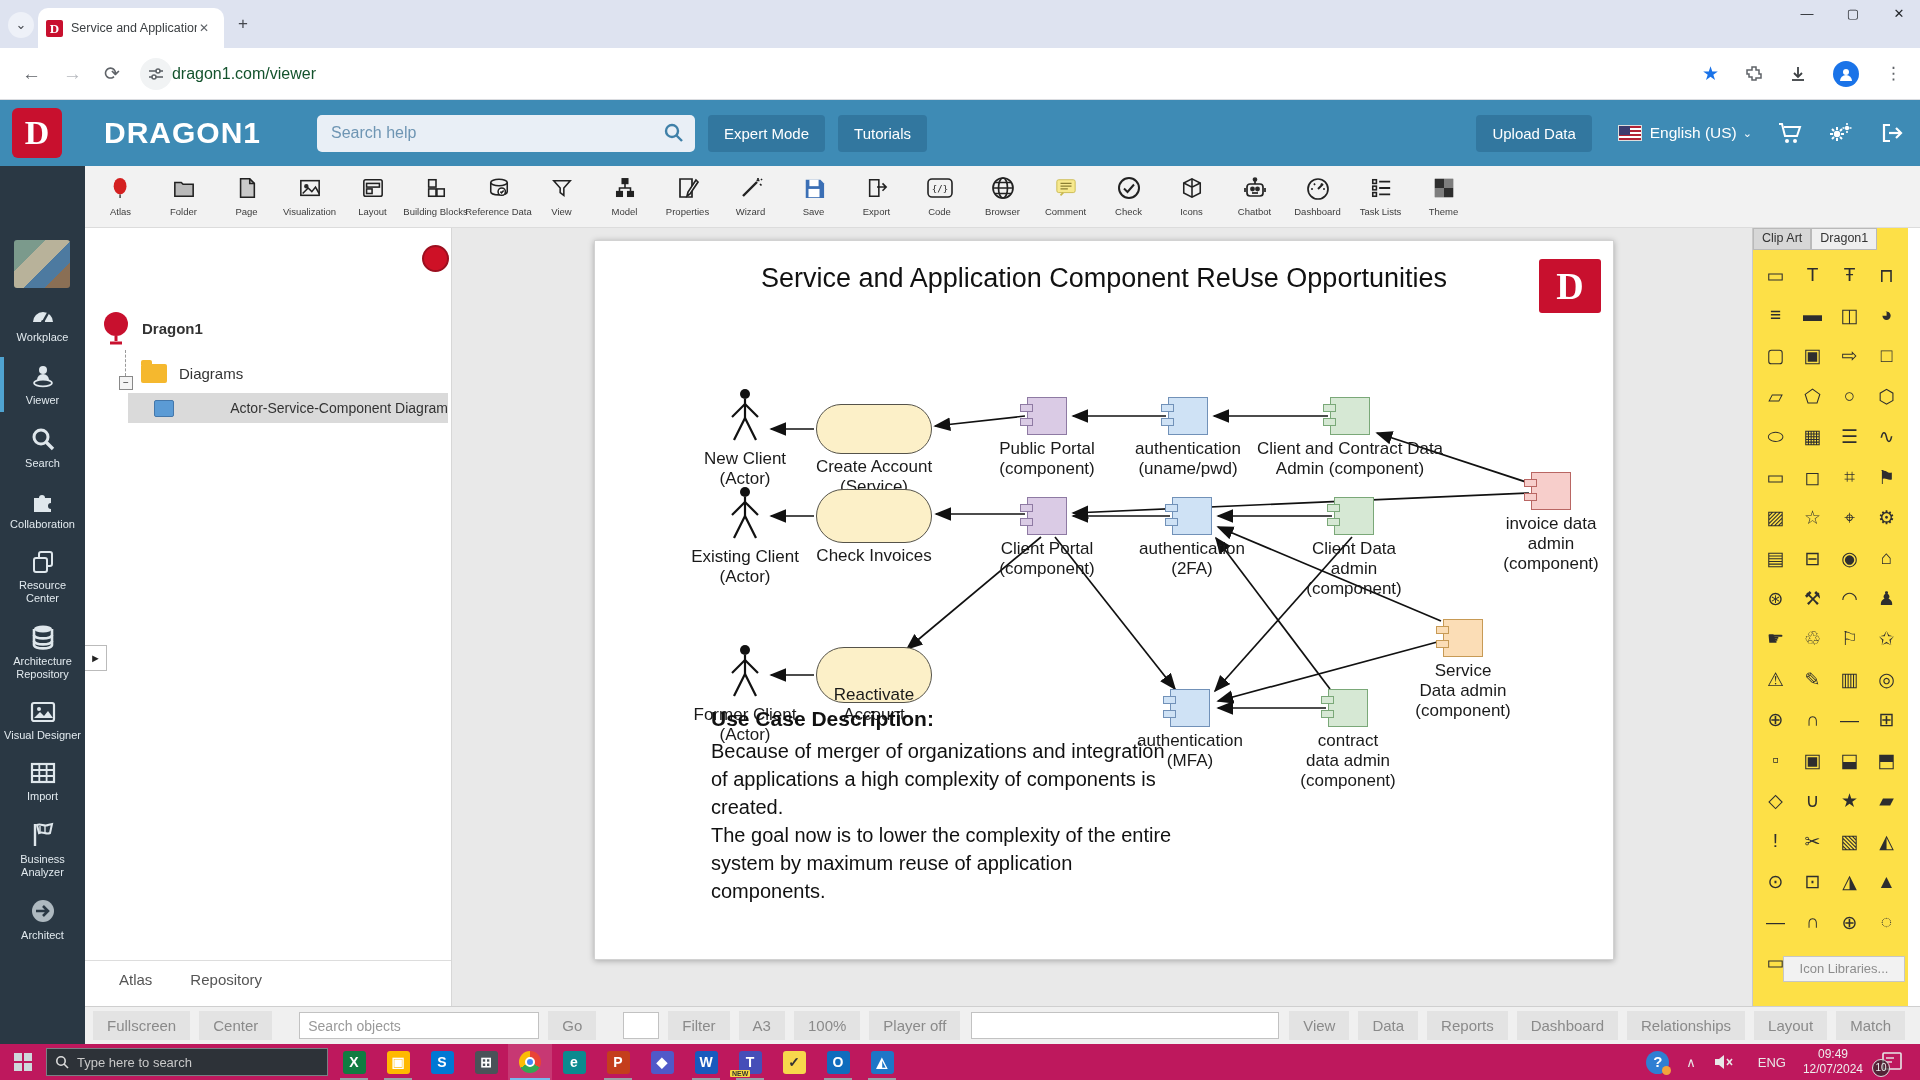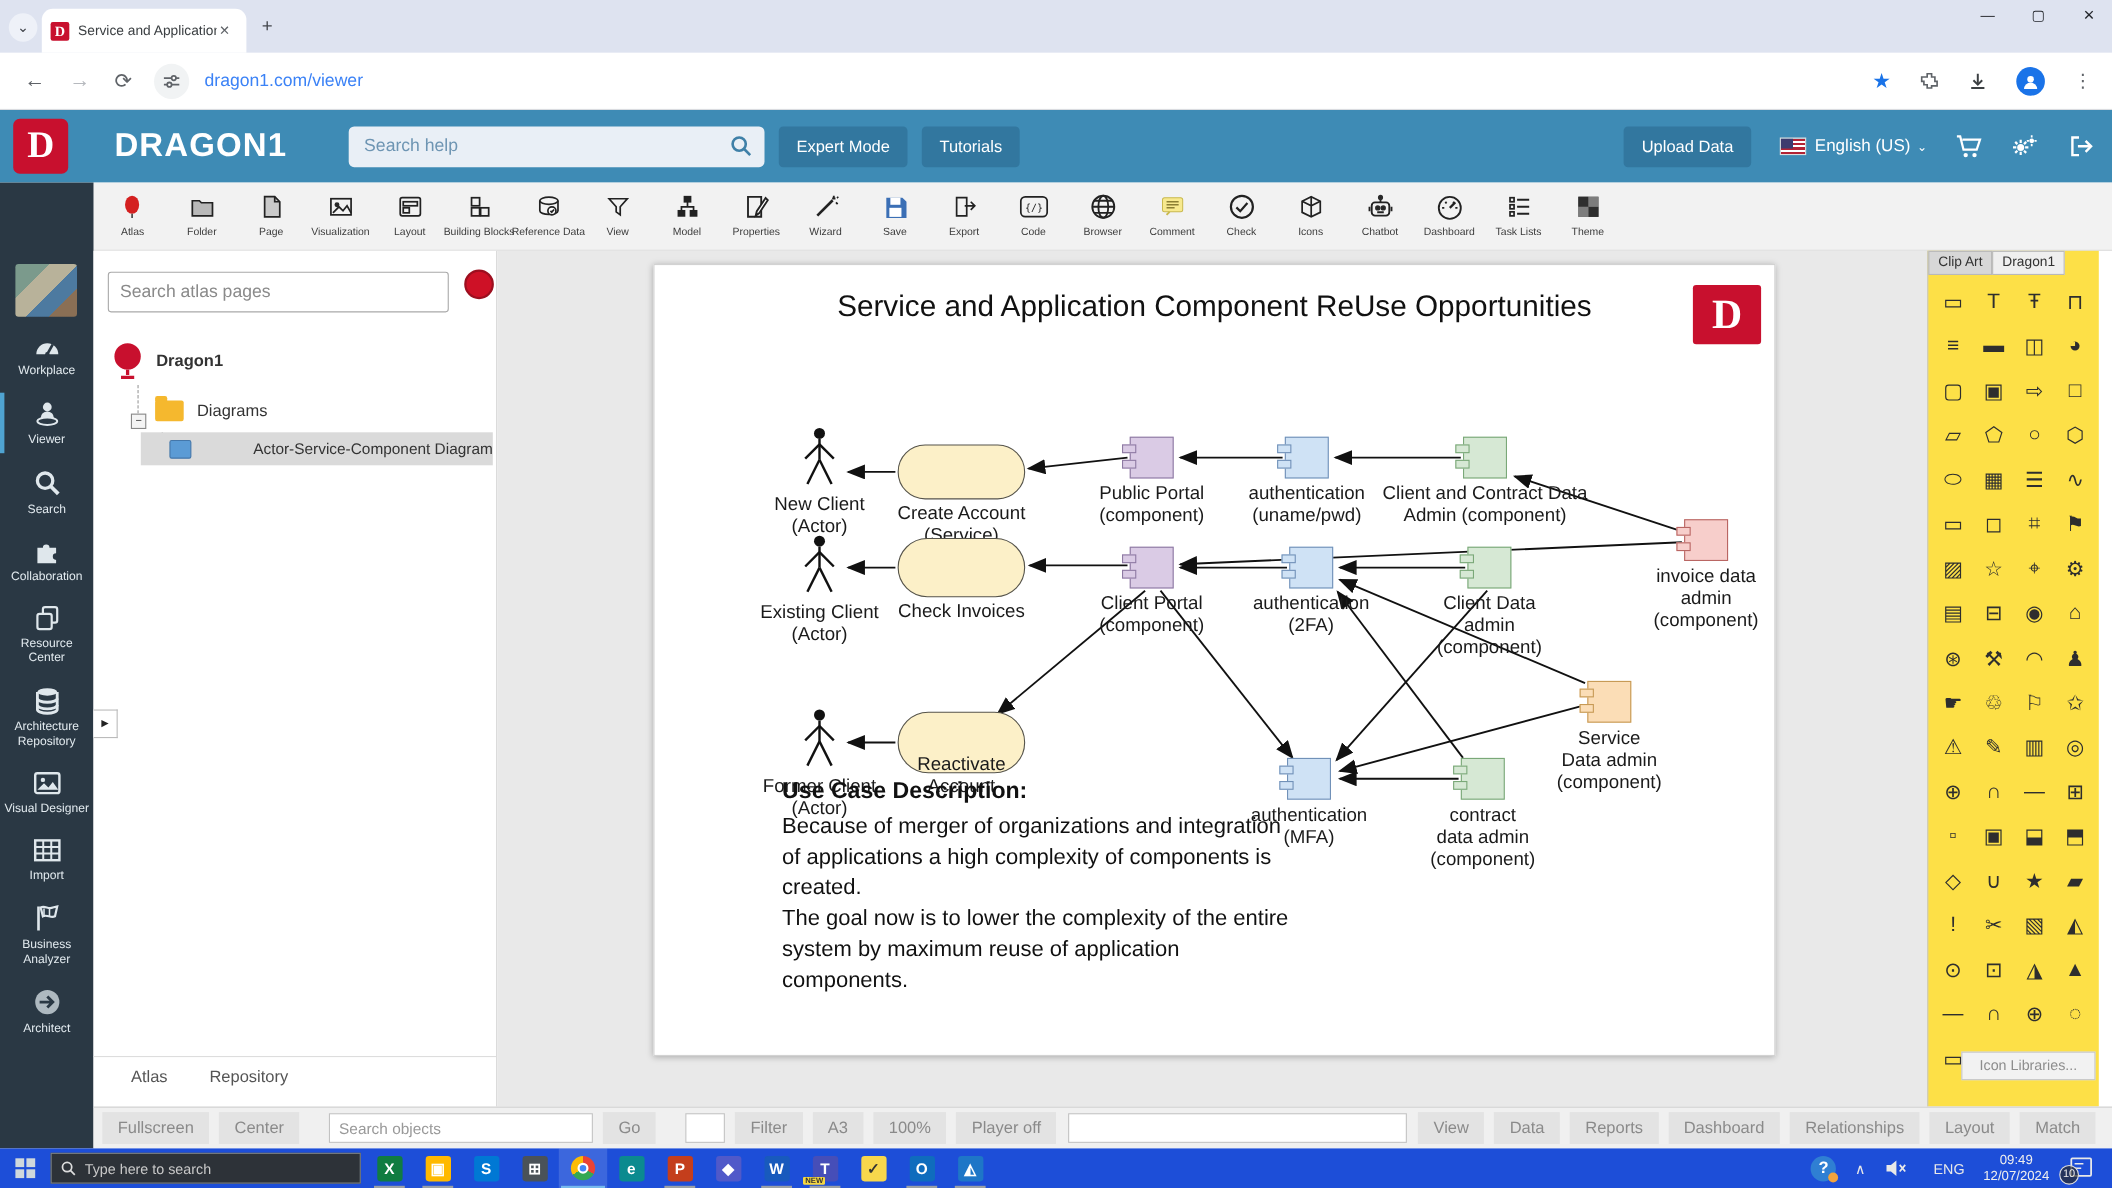--- a/index.html
+++ b/index.html
@@ -13,21 +13,21 @@
   .favicon { width:17px; height:17px; background:#C8102E; border-radius:2px; color:#fff; font-family:"Liberation Serif",serif; font-weight:bold; font-size:13px; text-align:center; line-height:17px; flex:none; }
   .tab-title { font-size:12.5px; color:#3c4043; margin-left:8px; white-space:nowrap; overflow:hidden; width:126px; }
   .tab-close { font-size:12px; color:#5f6368; margin-left:2px; }
   .newtab-btn { position:absolute; left:232px; top:13px; width:22px; height:22px; color:#44474d; font-size:17px; line-height:21px; text-align:center; }
   .win-controls { position:absolute; right:10px; top:6px; display:flex; gap:24px; color:#23262b; font-size:13px; }
   .win-controls span { width:22px; text-align:center; }
   .urlbar { position:absolute; left:0; top:48px; width:1920px; height:52px; background:#fff; border-bottom:1px solid #dadce0; display:flex; align-items:center; }
   .nav-ic { font-size:19px; color:#5f6368; margin-left:22px; }
   .nav-ic.dis { color:#b6b9be; }
   .tune-circle { width:32px; height:32px; border-radius:50%; background:#f1f3f4; margin-left:20px; display:flex; align-items:center; justify-content:center; }
-  .url-text { font-size:16px; color:#3b82f6; margin-left:14px; flex:1; }
+  .url-text { font-size:16px; color:#14532d; flex:1; }
   .url-right { display:flex; align-items:center; gap:26px; margin-right:18px; }
   .star-ic { color:#1a73e8; font-size:19px; }
   .kebab { color:#5f6368; font-size:17px; letter-spacing:0; }
   .avatar-circle { width:26px; height:26px; border-radius:50%; background:#1a73e8; display:flex; align-items:center; justify-content:center; }
 
   
   .app-header { position:absolute; left:0; top:100px; width:1920px; height:66px; background:#3E8BB5; display:flex; align-items:center; }
   .d1-logo { width:50px; height:50px; background:#C8102E; border-radius:6px; margin-left:12px; color:#fff; font-family:"Liberation Serif",serif; font-weight:bold; font-size:34px; display:flex; align-items:center; justify-content:center; flex:none; }
   .brand { color:#fff; font-size:30px; font-weight:bold; letter-spacing:1px; margin-left:42px; }
   .help-search { position:relative; margin-left:56px; width:378px; height:37px; background:#E9EFF6; border-radius:5px; }
@@ -103,21 +103,21 @@
   .icon-lib-btn { position:absolute; left:30px; top:728px; width:122px; height:26px; background:#f2f2f2; border:1px solid #c6c6c6; color:#8d8d8d; font-size:13px; text-align:center; line-height:24px; z-index:3; }
 
   
   .bottom-toolbar { position:absolute; left:85px; top:1006px; width:1835px; height:38px; background:#F0F0F0; border-top:1px solid #cfcfcf; display:flex; align-items:center; padding:0 6px 0 8px; }
   .bt-btn { background:#E3E3E3; color:#8a8a8a; font-size:15px; border:none; padding:6px 14px; margin-right:9px; font-family:inherit; white-space:nowrap; }
   .bt-input { height:27px; border:1px solid #c2c2c2; background:#fff; font-size:14px; padding:0 8px; margin-right:9px; font-family:inherit; color:#444;margin-left:18px; }
   .bt-input::placeholder { color:#999; }
   .bt-wide { flex:1; margin:0 10px 0 2px; }
 
   
-  .taskbar { position:absolute; left:0; top:1044px; width:1920px; height:36px; background:#1d4ed8; display:flex; align-items:center; }
+  .taskbar { position:absolute; left:0; top:1044px; width:1920px; height:36px; background:#be185d; display:flex; align-items:center; }
   .start-btn { width:46px; height:36px; display:flex; align-items:center; justify-content:center; }
   .win-logo { display:grid; grid-template-columns:8px 8px; grid-gap:1.5px; }
   .win-logo span { width:8px; height:8px; background:#cfd8dc; }
   .tb-search { width:282px; height:28px; background:#2D3238; border:1px solid #7a7f84; display:flex; align-items:center; padding:0 8px; }
   .tb-search span.txt { color:#c9c9c9; font-size:13px; margin-left:8px; }
   .apps { display:flex; align-items:flex-start; margin-left:4px; }
   .app { position:relative; width:44px; height:36px; display:flex; align-items:center; justify-content:center; }
   .app.active { background:rgba(255,255,255,.14); }
   .app .tile { width:23px; height:23px; border-radius:3px; color:#fff; font-size:14px; font-weight:bold; display:flex; align-items:center; justify-content:center; }
   .app .under { position:absolute; bottom:0; left:8px; right:8px; height:2px; background:#9aa0a6; }
@@ -562,21 +562,20 @@
               <path d="M6 13h11M13 8l5 5-5 5" stroke="#2A3844" stroke-width="2.6" fill="none"></path>
             </svg>
           </span>
           <span class="lbl">Architect</span>
         </div>
       </div>
   </div>
   <div class="panel-handle">►</div>
 
   <div class="tree-panel">
-    <input class="atlas-search" placeholder="Search atlas pages" style="">
     <div class="rec-dot"></div>
     <div class="tree-root">
       <svg width="30" height="36" viewBox="0 0 30 36">
           <circle cx="15" cy="14" r="12" fill="#C8102E"></circle>
           <path d="M15 26v5" stroke="#C8102E" stroke-width="3"></path>
           <path d="M9 33h12" stroke="#C8102E" stroke-width="3"></path>
         </svg>
       <span class="name">Dragon1</span>
     </div>
     <div class="tline" style="left:40px;top:122px;height:26px;"></div>

